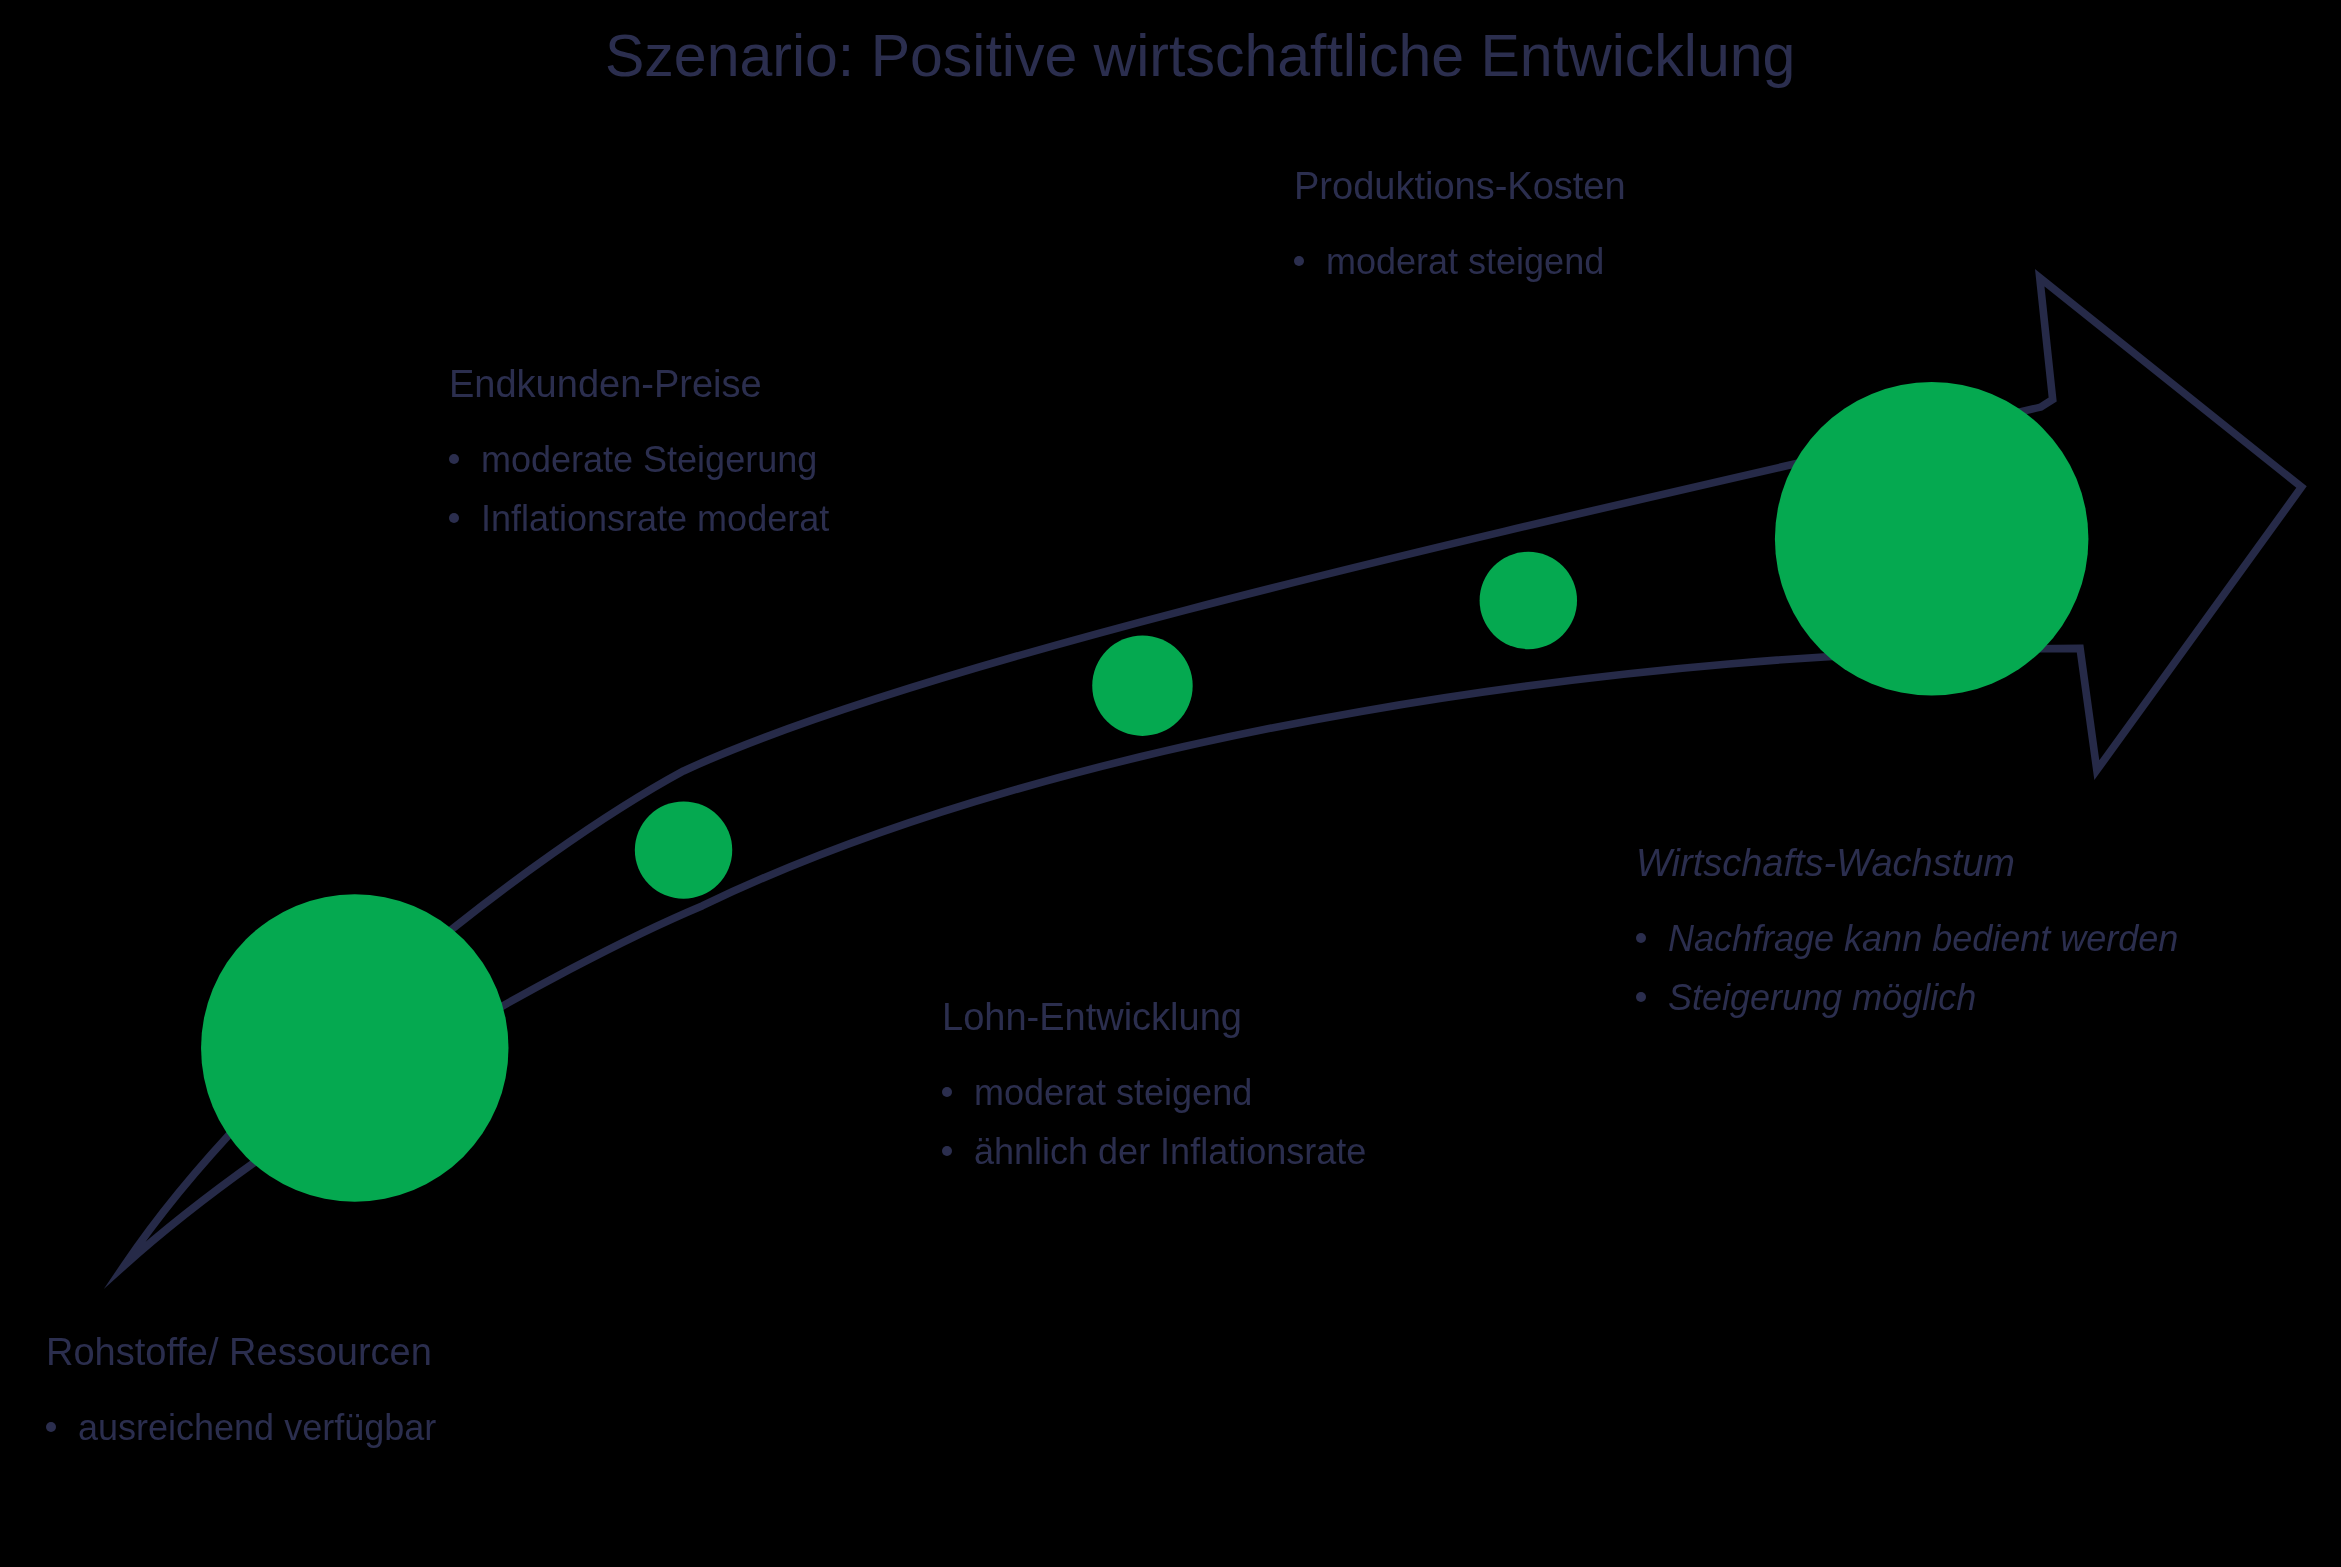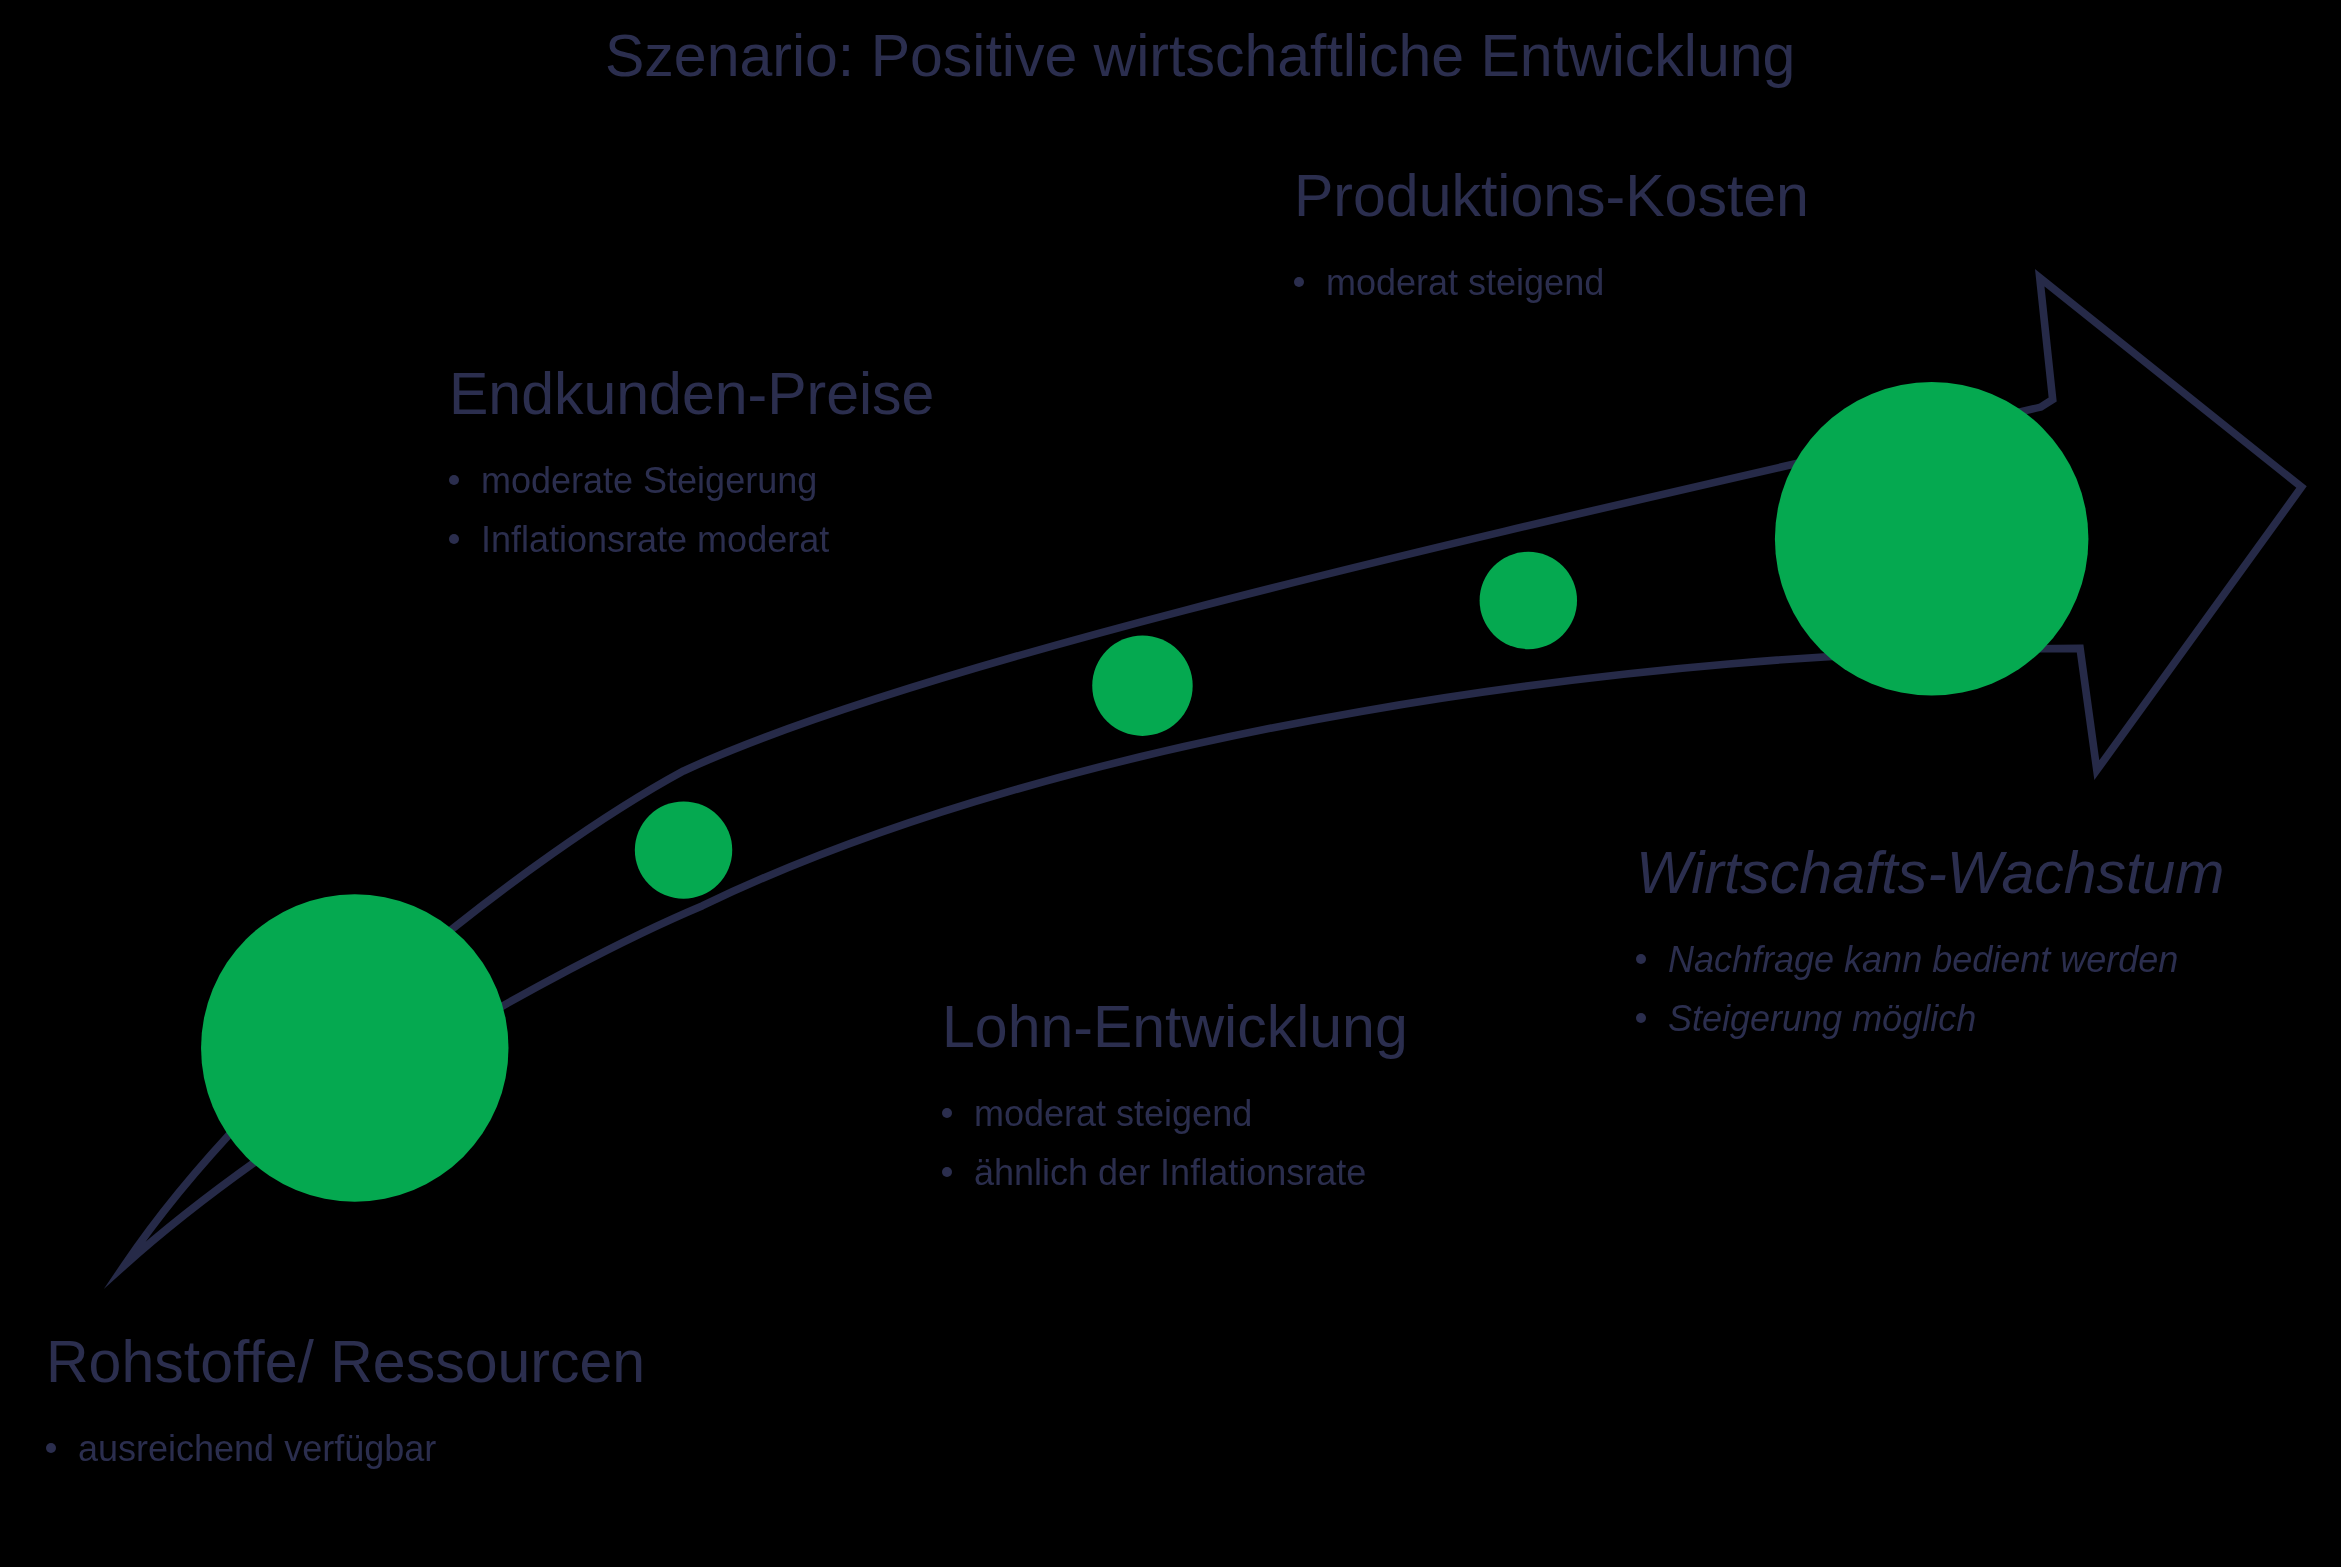--- a/index.html
+++ b/index.html
@@ -18,21 +18,21 @@
   }
   .arrow-svg{position:absolute;left:0;top:0;width:2342px;height:1567px;}
   .title{
     position:absolute;left:605px;top:27px;
     font-size:59px;line-height:1;letter-spacing:0;
     color:var(--text);white-space:nowrap;
   }
   .node{position:absolute;color:var(--text);}
   .node h2{
     margin:0;font-weight:400;
-    font-size:59px;line-height:1;white-space:nowrap;
+    font-size:38px;line-height:1;white-space:nowrap;
   }
   .node ul{list-style:none;margin:27px 0 0 0;padding:0;}
   .node li{
     position:relative;
     font-size:36px;line-height:59px;
     padding-left:32px;white-space:nowrap;
   }
   .node li::before{
     content:"";
     position:absolute;left:0;top:23.6px;

